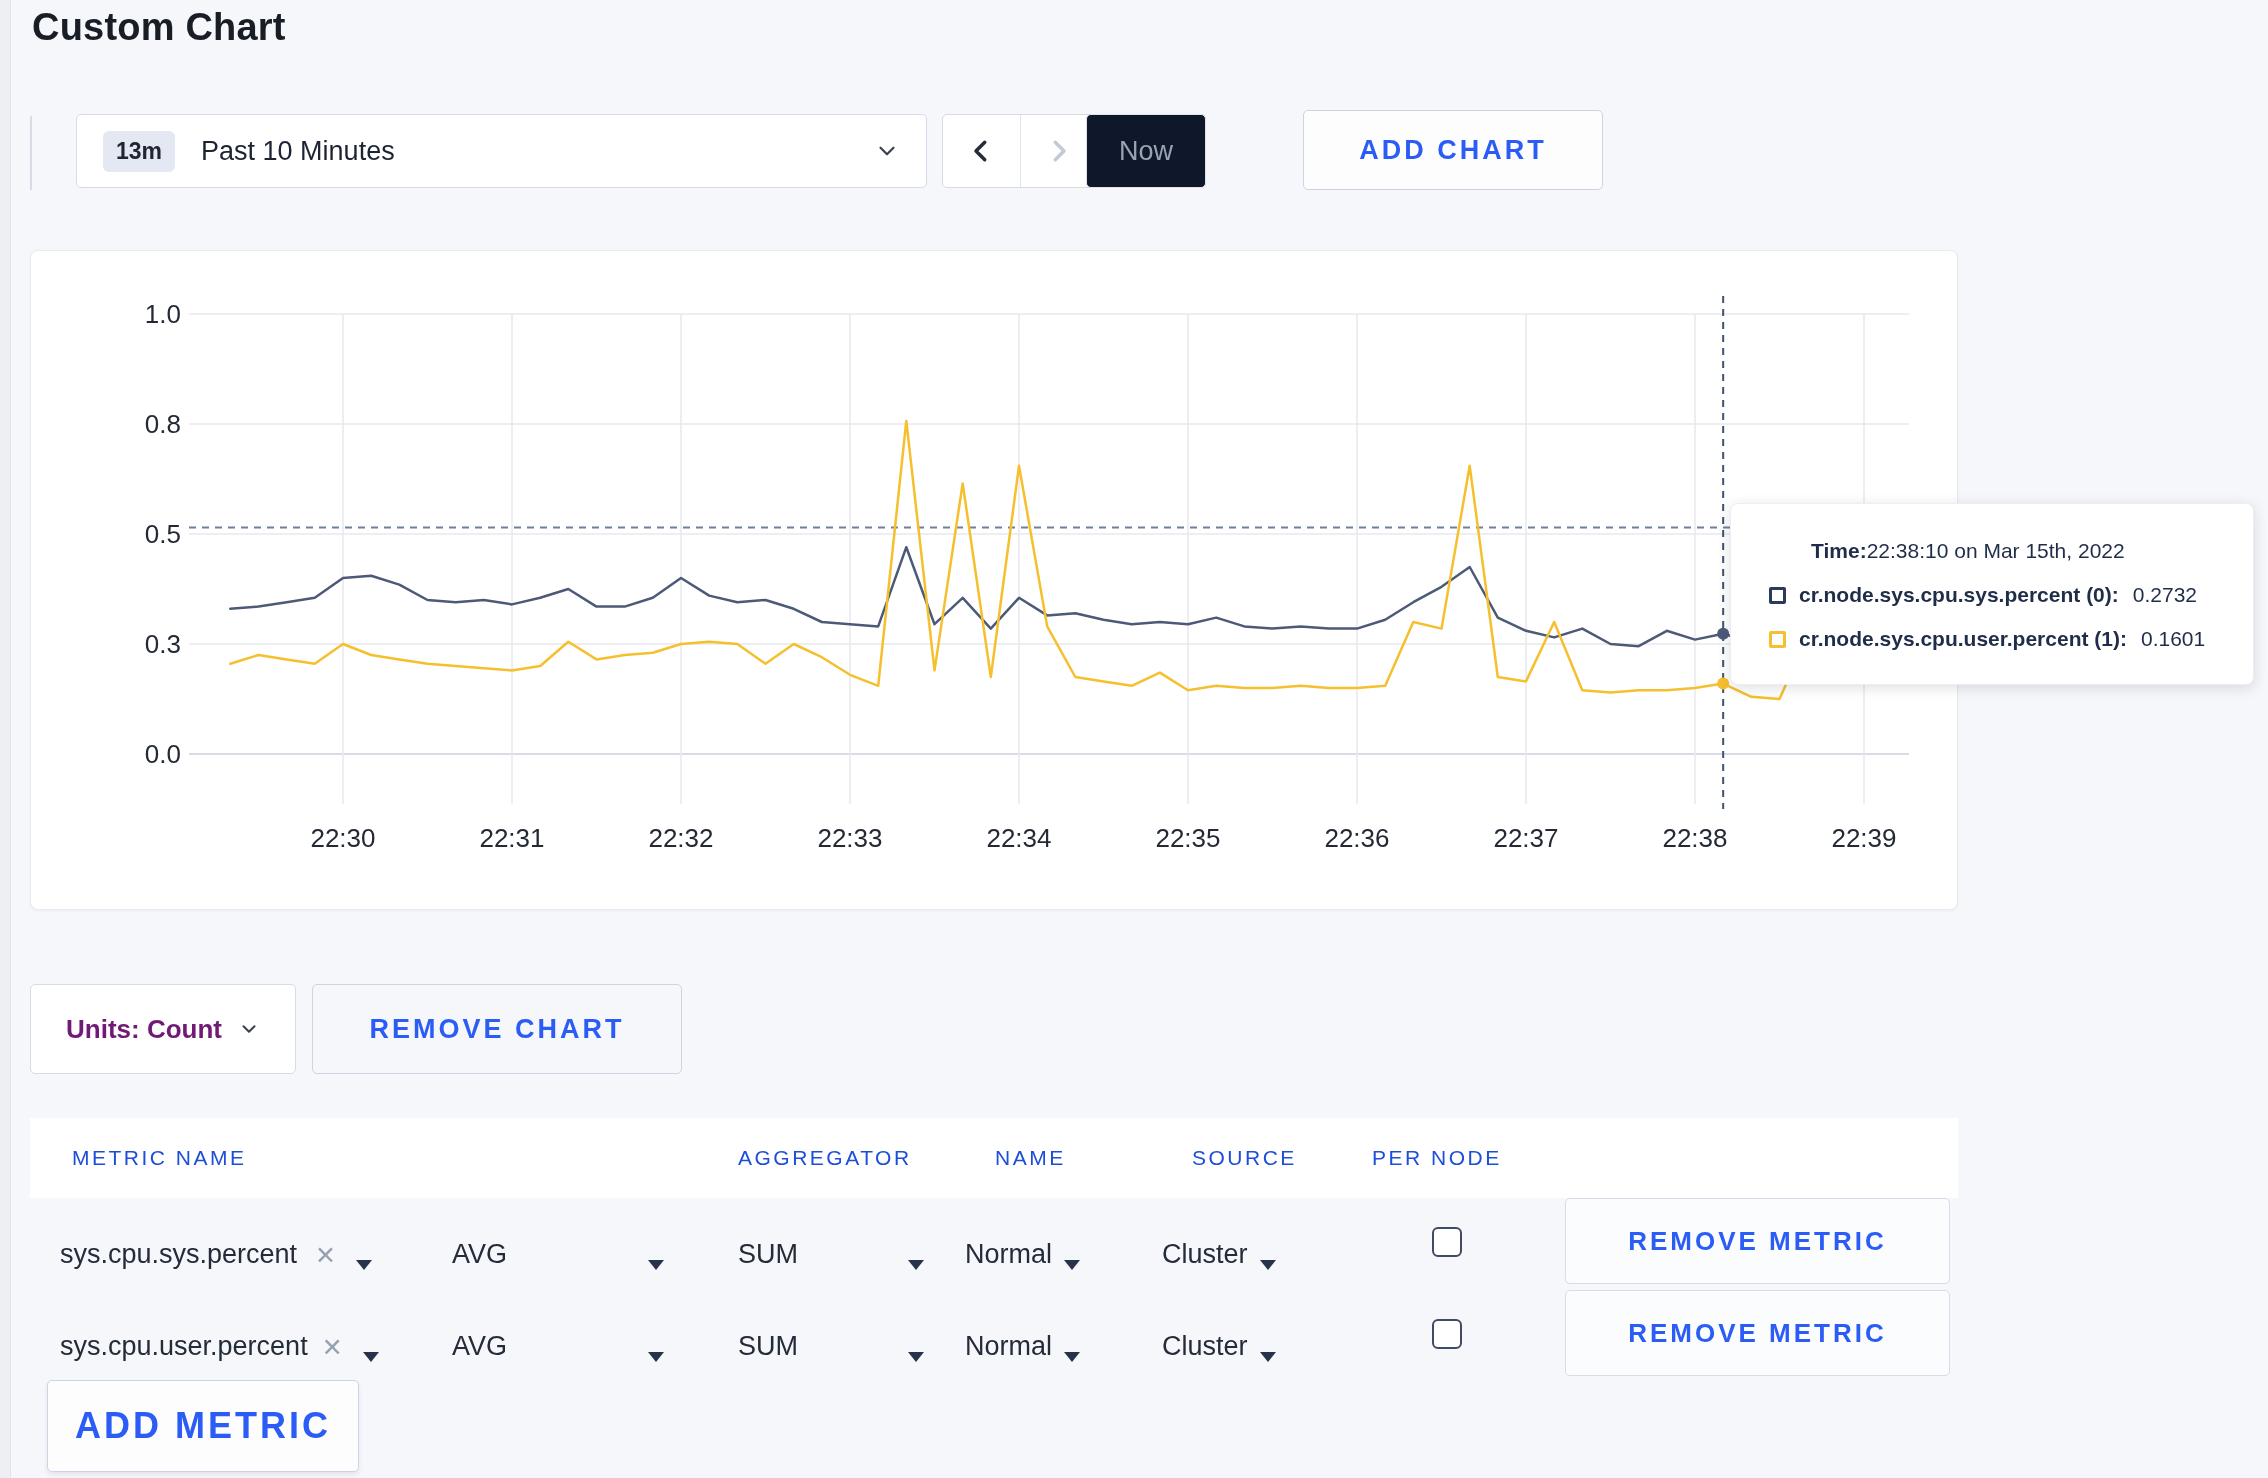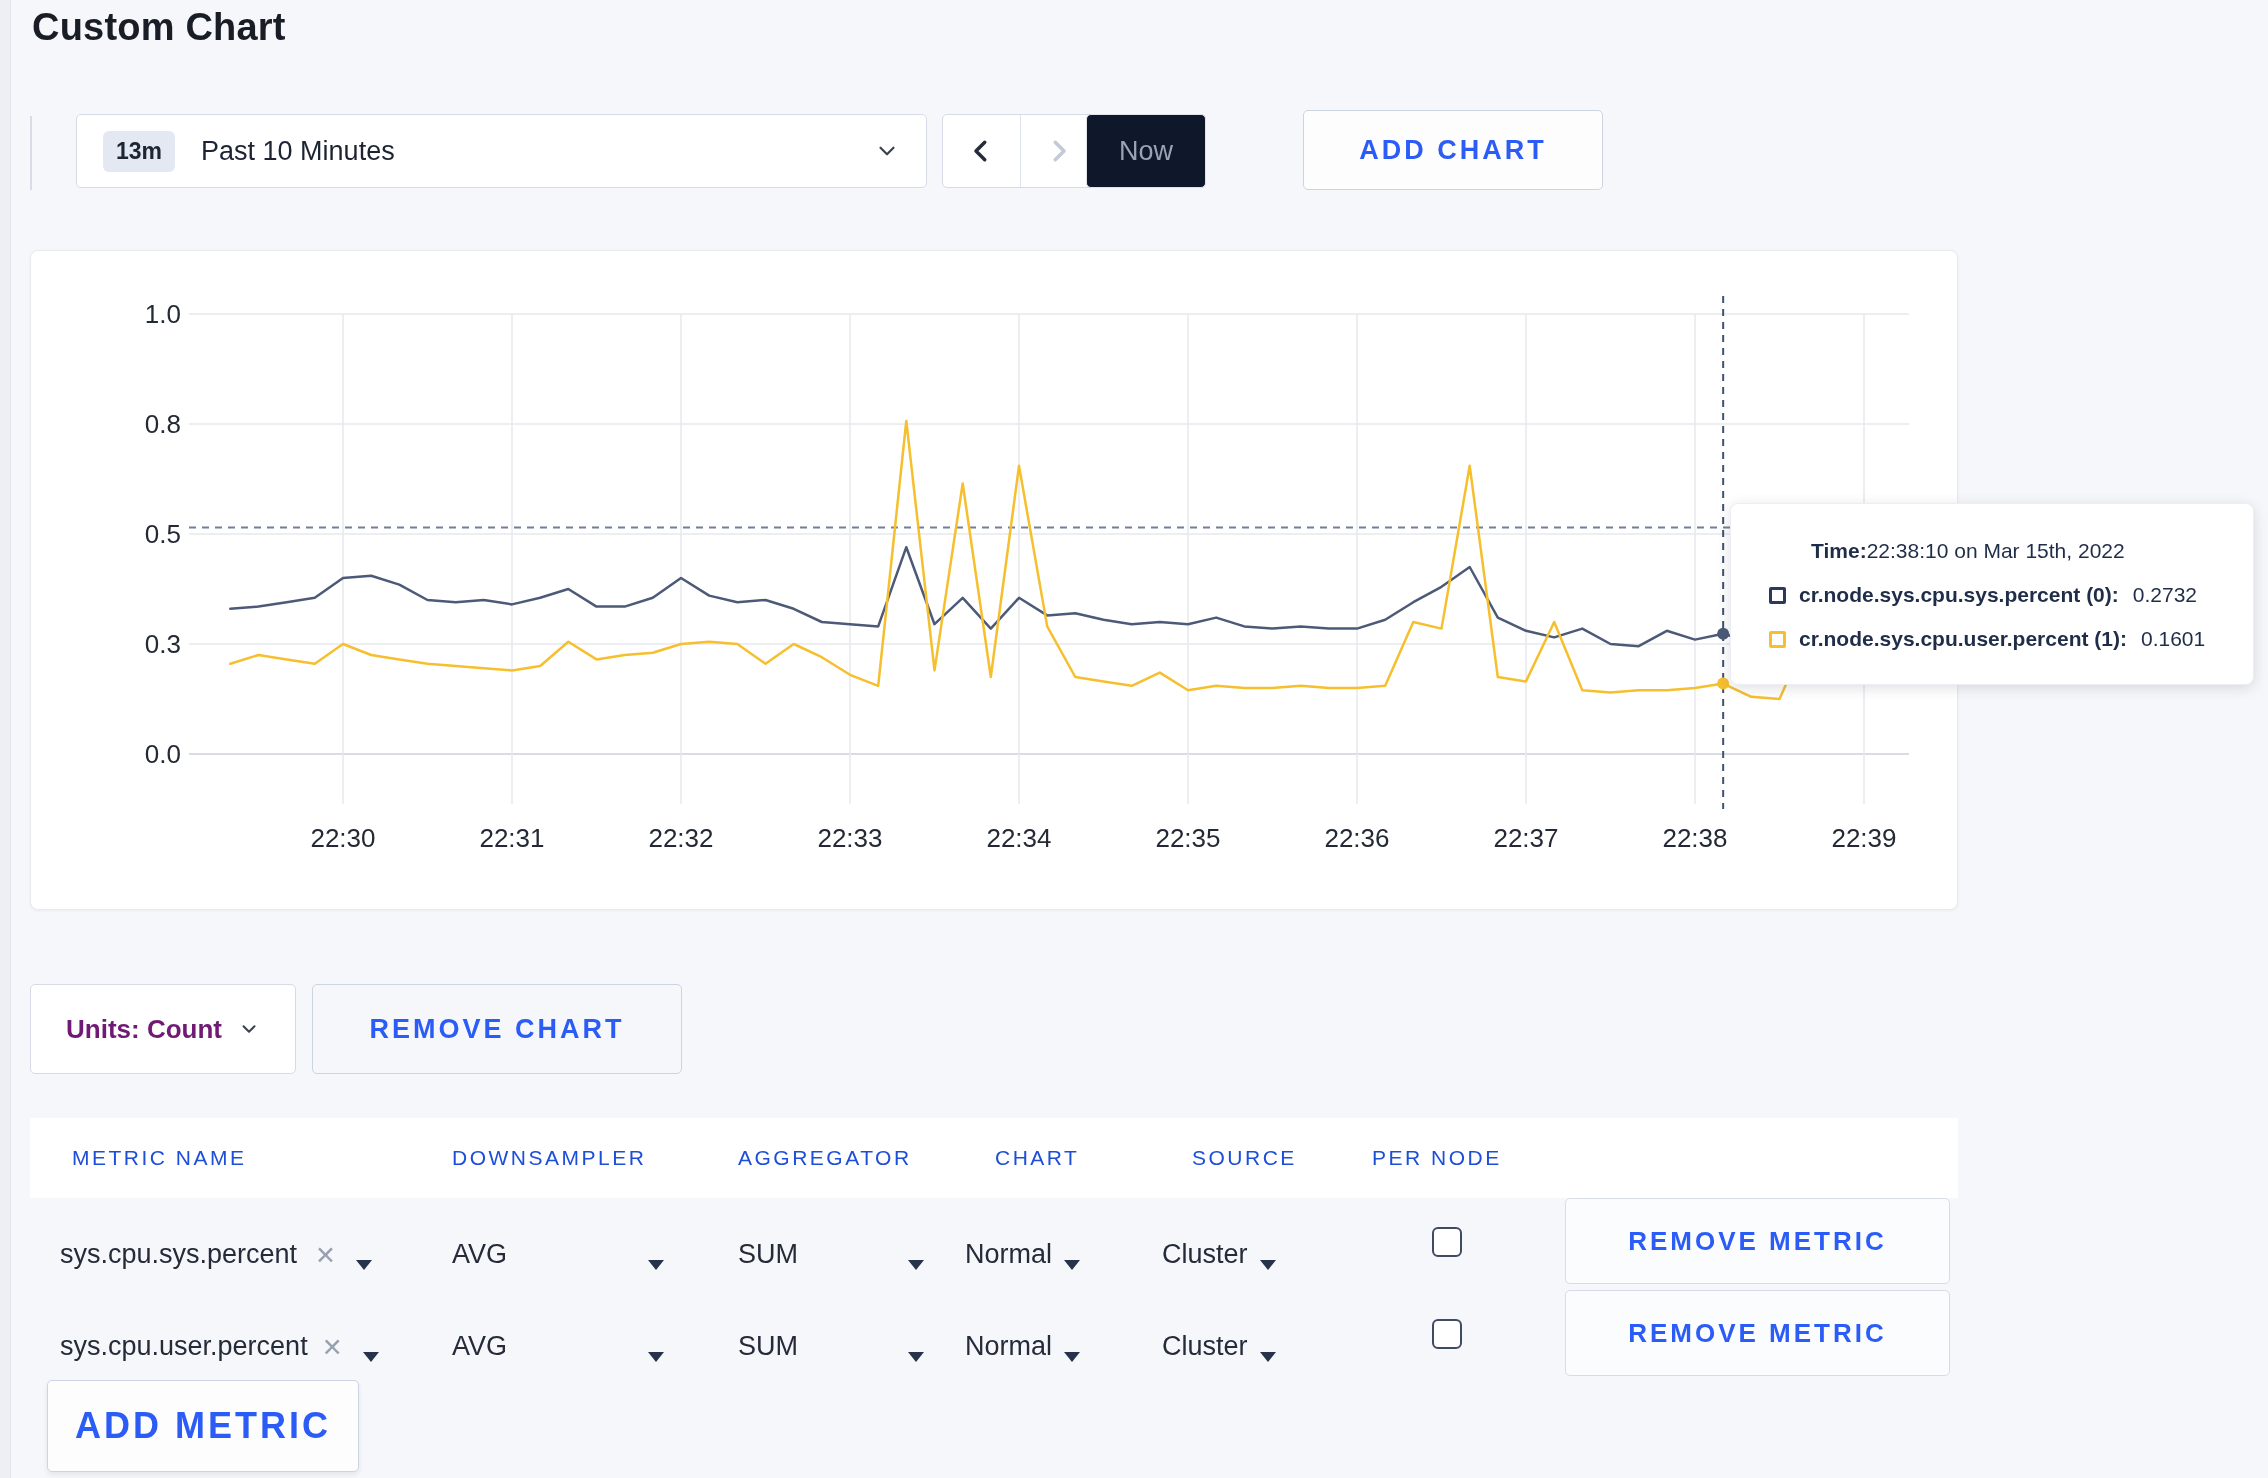--- a/index.html
+++ b/index.html
@@ -146,23 +146,22 @@
   <div class="units-select">
     <span>Units: Count</span>
     <svg width="22" height="22" viewBox="0 0 24 24" fill="none">
         <polyline points="6 9 12 15 18 9" stroke="#39414f" stroke-width="2.2" stroke-linecap="round" stroke-linejoin="round"></polyline>
       </svg>
   </div>
   <div class="btn-blue remove-chart">REMOVE CHART</div>
 
   <div class="tbl-header">
     <span class="th" style="left:42px">METRIC NAME</span>
-    <span class="th" style="left:422px">DOWNSAMPLER</span>
     <span class="th" style="left:708px">AGGREGATOR</span>
-    <span class="th" style="left:965px">CHART</span>
+    <span class="th" style="left:965px">NAME</span>
     <span class="th" style="left:1162px">SOURCE</span>
     <span class="th" style="left:1342px">PER NODE</span>
   </div>
 
   <div>
     <div class="row-cell" style="left:60px; top:1214px;">
       <span>sys.cpu.sys.percent</span>
       <span class="x-close" style="margin-left:18px">✕</span>
       <span class="tri" style="margin-left:20px"></span>
     </div>

